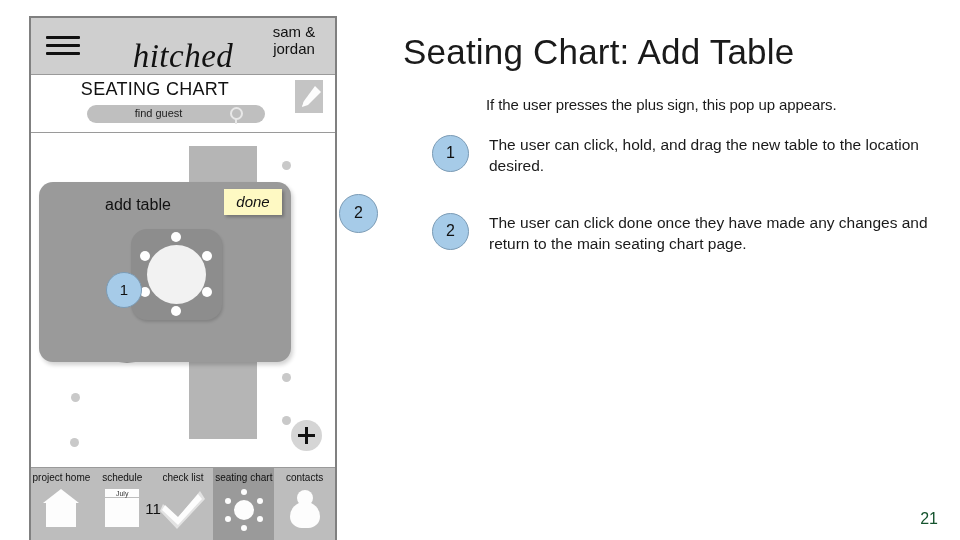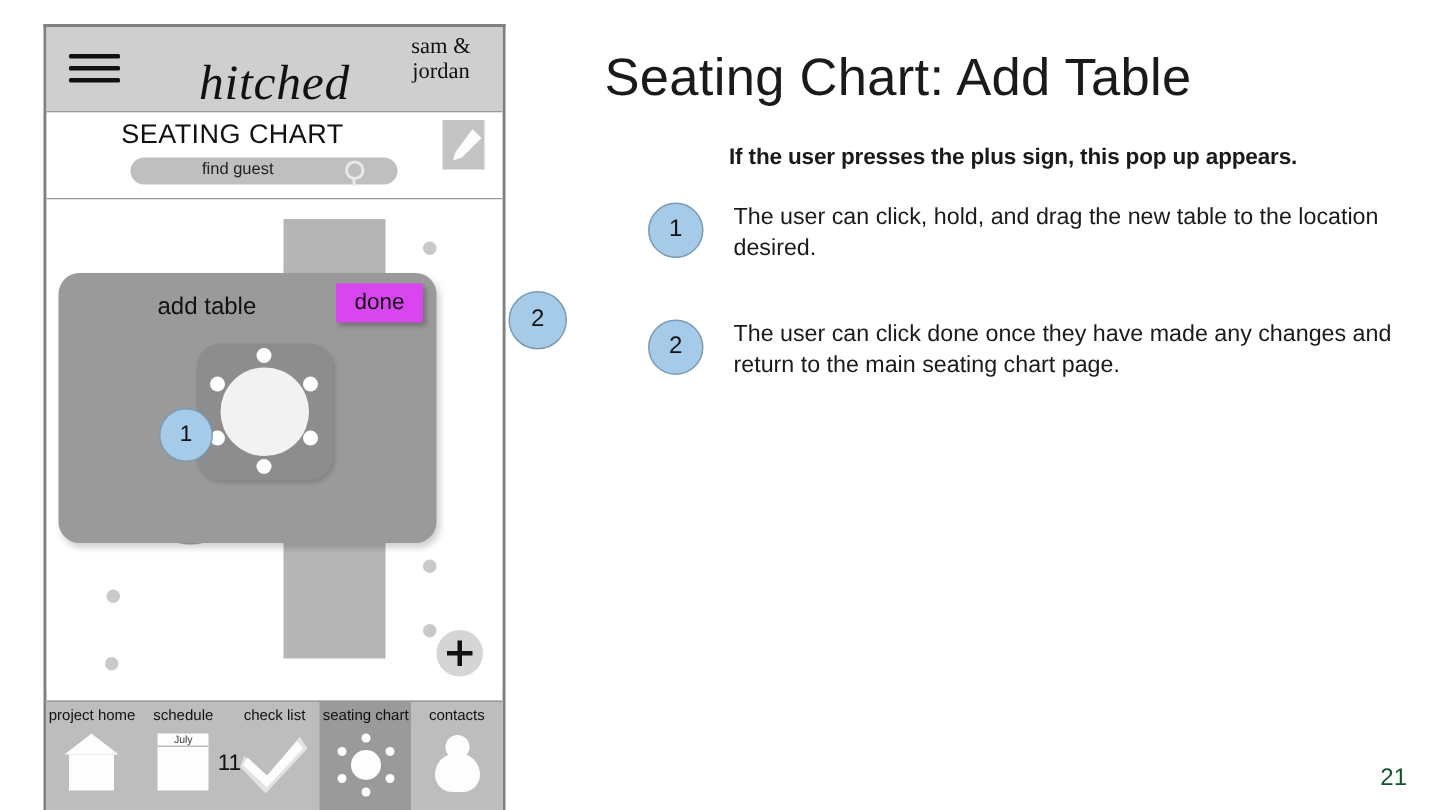--- a/index.html
+++ b/index.html
@@ -65,21 +65,20 @@
   }
   .brand-user {
     position: absolute;
     right: 8px;
     top: 5px;
     width: 66px;
     text-align: center;
     font-size: 15px;
     line-height: 1.15;
     color: #111;
-    font-family: Liberation Serif, serif;
   }
 
   
   .chart-head {
     position: relative;
     height: 57px;
     background: #ffffff;
     border-bottom: 1px solid #9a9a9a;
   }
   .chart-title {
@@ -192,23 +191,24 @@
     top: 14px;
     font-size: 16px;
     color: #111;
   }
   .done-btn {
     position: absolute;
     right: 9px;
     top: 7px;
     width: 58px;
     height: 26px;
-    background: #d946ef;
+    background: #fef9c3;
     box-shadow: 2px 2px 3px rgba(0,0,0,0.25);
     cursor: pointer;
+    font-style: italic;
   }
   .done-btn span {
     position: absolute;
     left: 0; right: 0; top: 4px;
     text-align: center;
     font-size: 15px;
     color: #111;
   }
   .new-table {
     position: absolute;
@@ -359,21 +359,21 @@
     font-size: 35px;
     font-weight: normal;
     color: #1a1a1a;
     letter-spacing: 0.2px;
   }
   .intro-line {
     position: absolute;
     left: 486px;
     top: 96px;
     font-size: 15px;
-    font-weight: bold;
+    font-weight: normal;
     color: #1a1a1a;
     letter-spacing: -0.1px;
   }
   .callout {
     position: absolute;
     left: 432px;
     display: flex;
     align-items: flex-start;
   }
   .callout .badge-inline {

